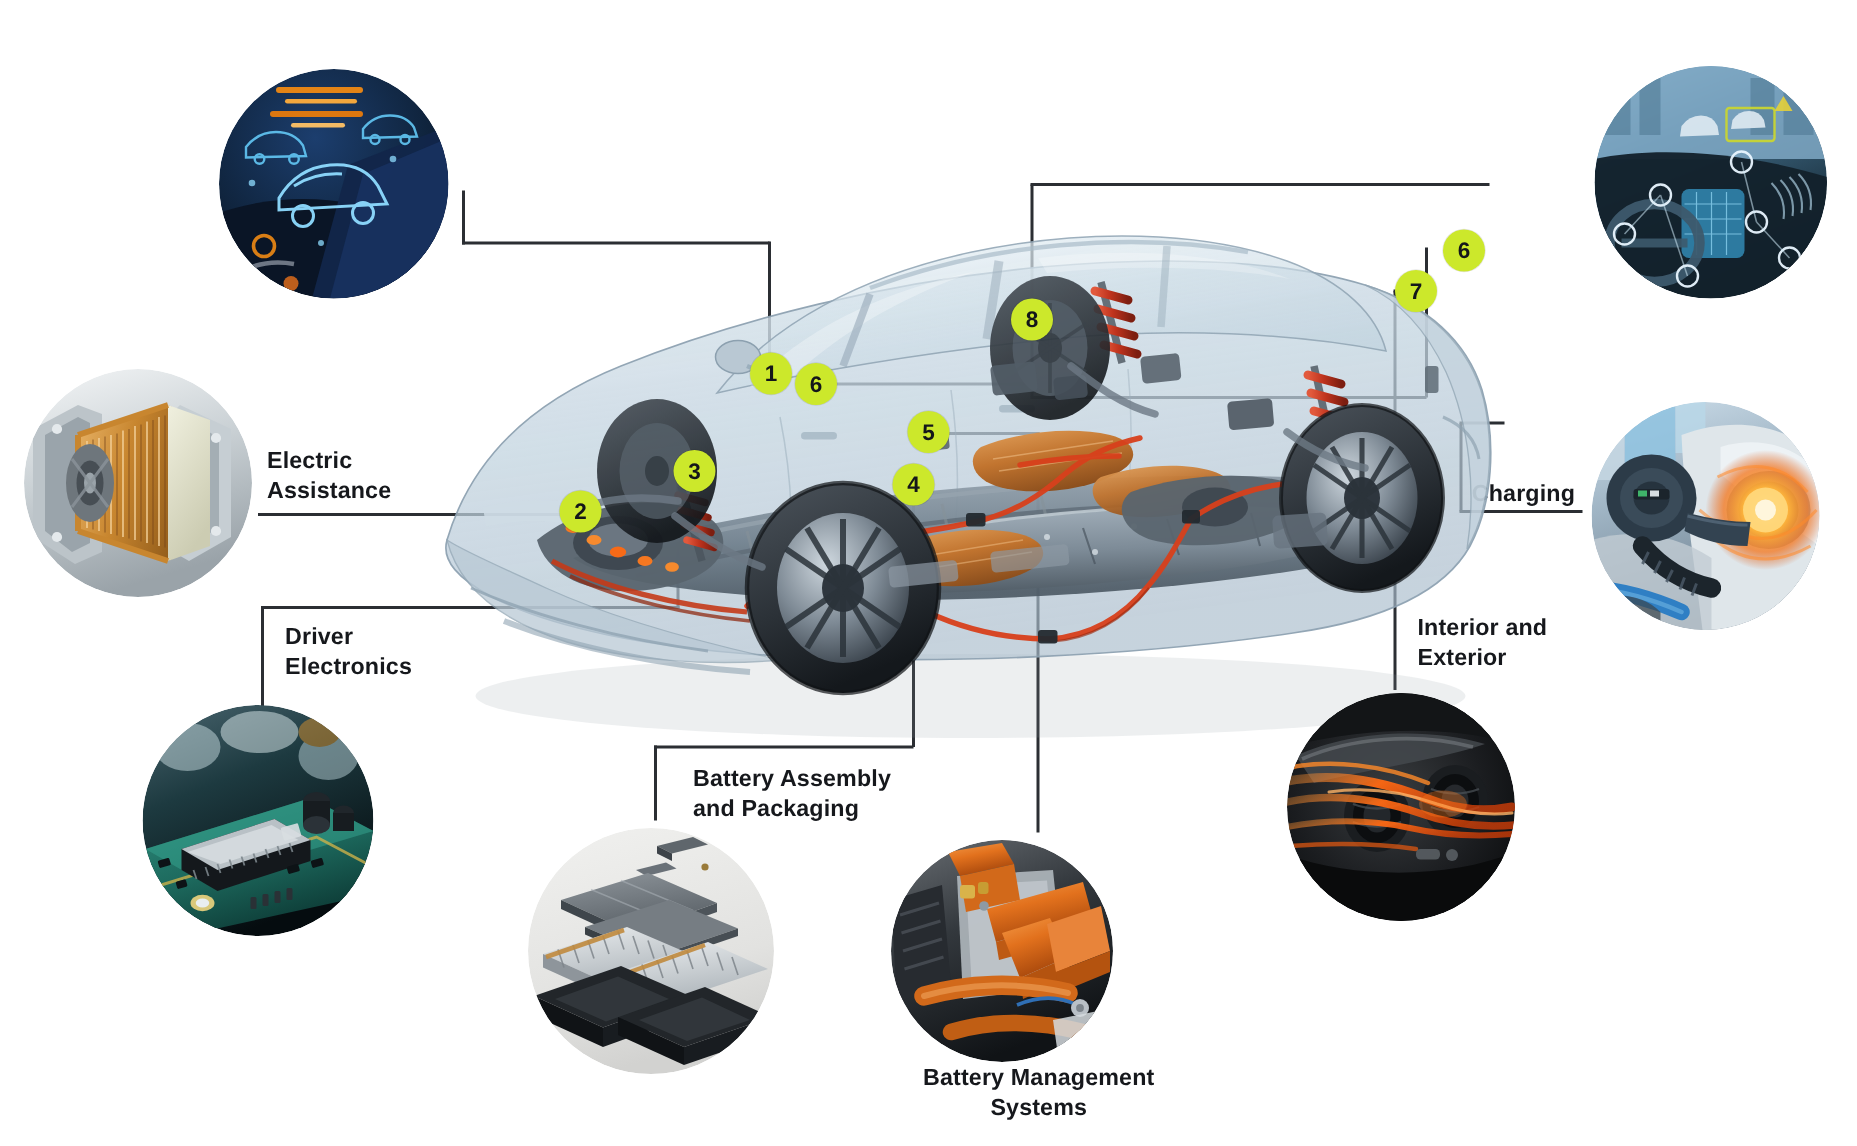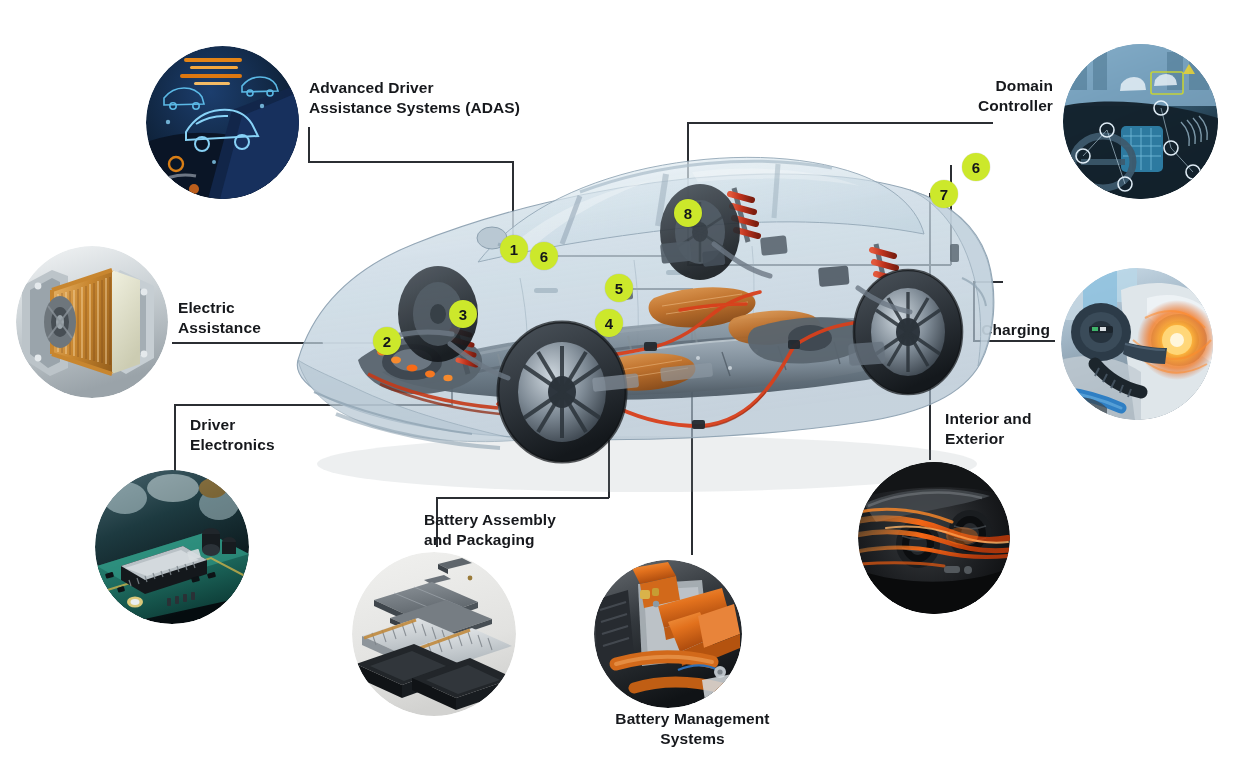--- a/index.html
+++ b/index.html
@@ -398,33 +398,29 @@
   <div class="marker" style="left:500px; top:235px;">1</div>
   <div class="marker" style="left:373px; top:327px;">2</div>
   <div class="marker" style="left:449px; top:300px;">3</div>
   <div class="marker" style="left:595px; top:309px;">4</div>
   <div class="marker" style="left:605px; top:274px;">5</div>
   <div class="marker" style="left:530px; top:242px;">6</div>
   <div class="marker" style="left:962px; top:153px;">6</div>
   <div class="marker" style="left:930px; top:180px;">7</div>
   <div class="marker" style="left:674px; top:199px;">8</div>
 
-  <div class="callout-label ta-left" style="left:309px; top:78px; width:250px;">Advanced Driver
-Assistance Systems (ADAS)</div>
-
-  <div class="callout-label ta-right" style="left:903px; top:76px; width:150px;">Domain
-Controller</div>
+
 
   <div class="callout-label ta-left" style="left:178px; top:298px; width:150px;">Electric
 Assistance</div>
 
   <div class="callout-label ta-left" style="left:190px; top:415px; width:150px;">Driver
 Electronics</div>
 
-  <div class="callout-label ta-left" style="left:424px; top:510px; width:180px;">Battery Assembly
+  <div class="callout-label ta-left" style="left:462px; top:510px; width:180px;">Battery Assembly
 and Packaging</div>
 
   <div class="callout-label ta-left" style="left:945px; top:409px; width:150px;">Interior and
 Exterior</div>
 
   <div class="callout-label ta-center" style="left:605px; top:709px; width:175px; text-align:center;">Battery Management
 Systems</div>
 
   <div class="callout-label ta-right" style="left:925px; top:320px; width:125px;">Charging</div>
 

